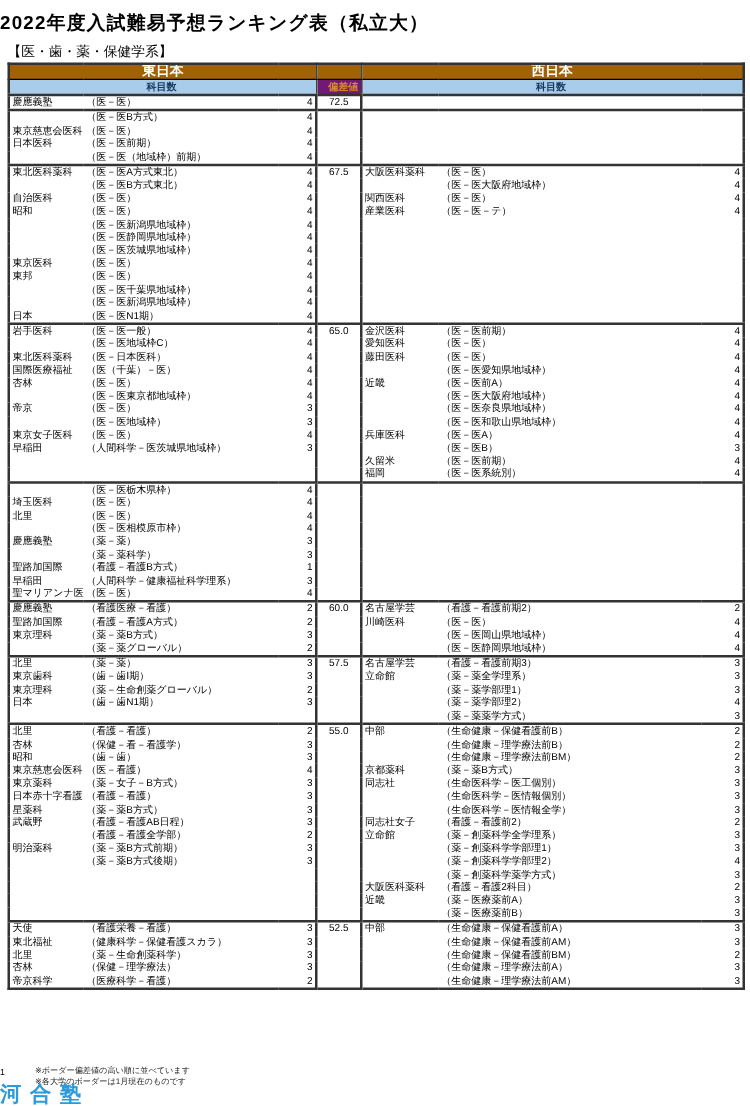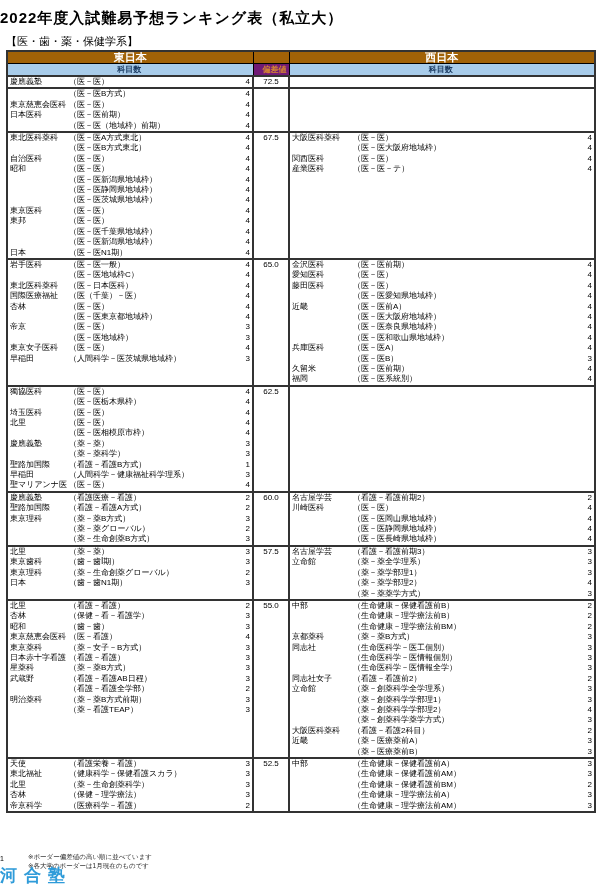--- a/index.html
+++ b/index.html
@@ -316,29 +316,20 @@
         <td></td>
         <td class="c-num"></td>
         <td class="c-score"></td>
         <td>福岡</td>
         <td>（医－医系統別）</td>
         <td class="c-num">4</td>
       </tr>
     </tbody>
     <tbody class="band">
       <tr>
-        <td>獨協医科</td>
-        <td>（医－医）</td>
-        <td class="c-num">4</td>
-        <td class="c-score">62.5</td>
-        <td></td>
-        <td></td>
-        <td class="c-num"></td>
-      </tr>
-      <tr>
         <td></td>
         <td>（医－医栃木県枠）</td>
         <td class="c-num">4</td>
         <td class="c-score"></td>
         <td></td>
         <td></td>
         <td class="c-num"></td>
       </tr>
       <tr>
         <td>埼玉医科</td>
@@ -443,29 +434,20 @@
       </tr>
       <tr>
         <td></td>
         <td>（薬－薬グローバル）</td>
         <td class="c-num">2</td>
         <td class="c-score"></td>
         <td></td>
         <td>（医－医静岡県地域枠）</td>
         <td class="c-num">4</td>
       </tr>
-      <tr>
-        <td></td>
-        <td>（薬－生命創薬B方式）</td>
-        <td class="c-num">3</td>
-        <td class="c-score"></td>
-        <td></td>
-        <td>（医－医長崎県地域枠）</td>
-        <td class="c-num">4</td>
-      </tr>
     </tbody>
     <tbody class="band">
       <tr>
         <td>北里</td>
         <td>（薬－薬）</td>
         <td class="c-num">3</td>
         <td class="c-score">57.5</td>
         <td>名古屋学芸</td>
         <td>（看護－看護前期3）</td>
         <td class="c-num">3</td>
@@ -593,21 +575,21 @@
         <td>明治薬科</td>
         <td>（薬－薬B方式前期）</td>
         <td class="c-num">3</td>
         <td class="c-score"></td>
         <td></td>
         <td>（薬－創薬科学学部理1）</td>
         <td class="c-num">3</td>
       </tr>
       <tr>
         <td></td>
-        <td>（薬－看護TEAP）</td>
+        <td>（薬－薬B方式後期）</td>
         <td class="c-num">3</td>
         <td class="c-score"></td>
         <td></td>
         <td>（薬－創薬科学学部理2）</td>
         <td class="c-num">4</td>
       </tr>
       <tr>
         <td></td>
         <td></td>
         <td class="c-num"></td>

